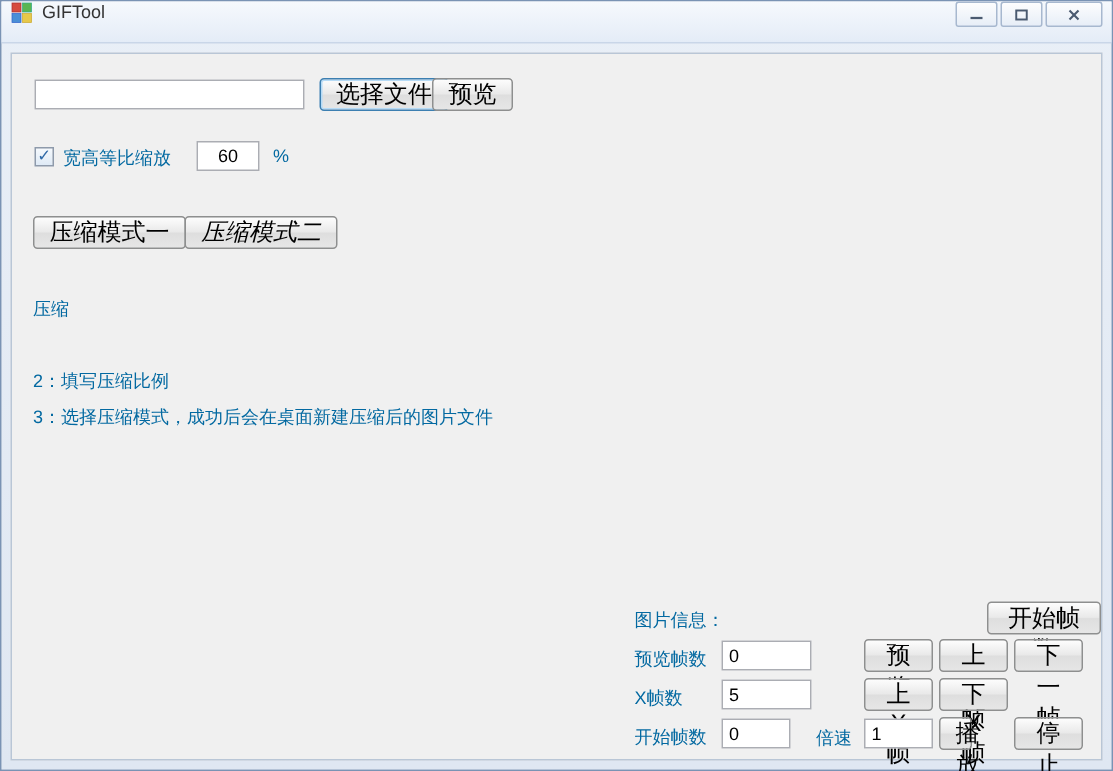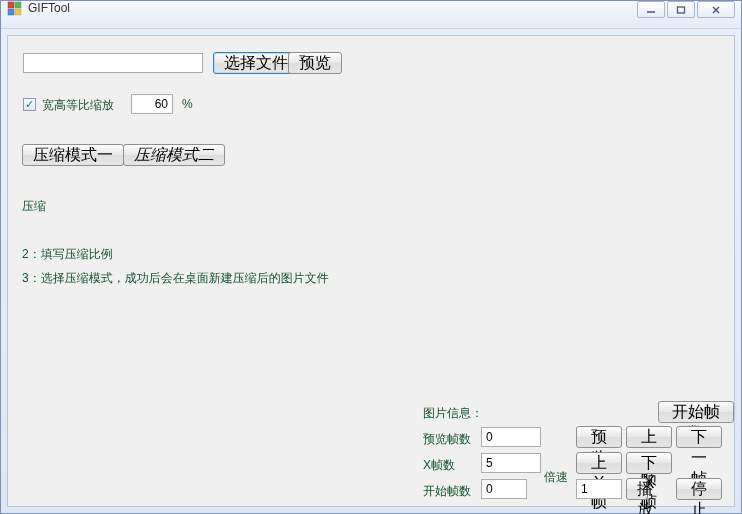--- a/index.html
+++ b/index.html
@@ -82,21 +82,21 @@
     width: 13px; height: 13px;
     border: 1px solid #8e9aab;
     background: linear-gradient(#f5f9fd,#dfeaf6);
     display: inline-flex;
     align-items: center;
     justify-content: center;
     color: #2f6aa8;
     font-size: 11px;
     line-height: 1;
   }
-  .lbl { color: #14532d; }
+  .lbl { color: #0369a1; }
 </style>
 </head>
 <body>
 
 <div class="window">
   <div class="titlebar">
     <span class="app-icon">
       <svg width="16" height="16" viewBox="0 0 16 16">
         <rect x="1" y="1" width="6" height="6" fill="#d64b3e" stroke="#a33" stroke-width="0.5"></rect>
         <rect x="8" y="1" width="6" height="6" fill="#5ab552" stroke="#3a8" stroke-width="0.5"></rect>
@@ -126,21 +126,21 @@
   </div>
 
   <div class="client">
 
     <input class="text abs" style="left: 15px; top: 17px; width: 180px;" value="">
     <button class="win highlight abs" style="left:205px; top:16px;">选择文件</button>
     <button class="win abs" style="left:280px; top:16px;">预览</button>
 
     <span class="chk abs" style="left:15px; top:62px;">✓</span>
     <span class="lbl abs" style="left:34px; top:61px;">宽高等比缩放</span>
-    <input class="text abs" style="left: 123px; top: 58px; width: 42px; text-align: right;" value="60">
+    <input class="text abs" style="left: 123px; top: 58px; width: 42px; text-align: center;" value="60">
     <span class="lbl abs" style="left:174px; top:61px;">%</span>
 
     <button class="win abs" style="left:14px; top:108px;">压缩模式一</button>
     <button class="win abs" style="left:115px; top:108px;font-style:italic;">压缩模式二</button>
 
     <div class="lbl abs" style="left:14px; top:162px;">压缩</div>
     <div class="lbl abs" style="left:14px; top:210px;">2：填写压缩比例</div>
     <div class="lbl abs" style="left:14px; top:234px;">3：选择压缩模式，成功后会在桌面新建压缩后的图片文件</div>
 
     <div class="lbl abs" style="left:415px; top:369px;">图片信息：</div>
@@ -152,19 +152,19 @@
     <button class="win abs" style="left:618px; top:390px; width:46px;">上一帧</button>
     <button class="win abs" style="left:668px; top:390px; width:46px;">下一帧</button>
 
     <div class="lbl abs" style="left:415px; top:421px;">X帧数</div>
     <input class="text abs" style="left: 473px; top: 417px; width: 60px;" value="5">
     <button class="win abs" style="left:568px; top:416px; width:46px;">上X帧</button>
     <button class="win abs" style="left:618px; top:416px; width:46px;">下X帧</button>
 
     <div class="lbl abs" style="left:415px; top:447px;">开始帧数</div>
     <input class="text abs" style="left: 473px; top: 443px; width: 46px;" value="0">
-    <div class="lbl abs" style="left:536px; top:433px;text-align:center;">倍速</div>
+    <div class="lbl abs" style="left:536px; top:448px;text-align:center;">倍速</div>
     <input class="text abs" style="left: 568px; top: 443px; width: 46px;" value="1">
     <button class="win abs" style="left:618px; top:442px; width:22px;">播放</button>
     <button class="win abs" style="left:668px; top:442px; width:46px;">停止</button>
 
   </div>
 </div>
 
 </body></html>

